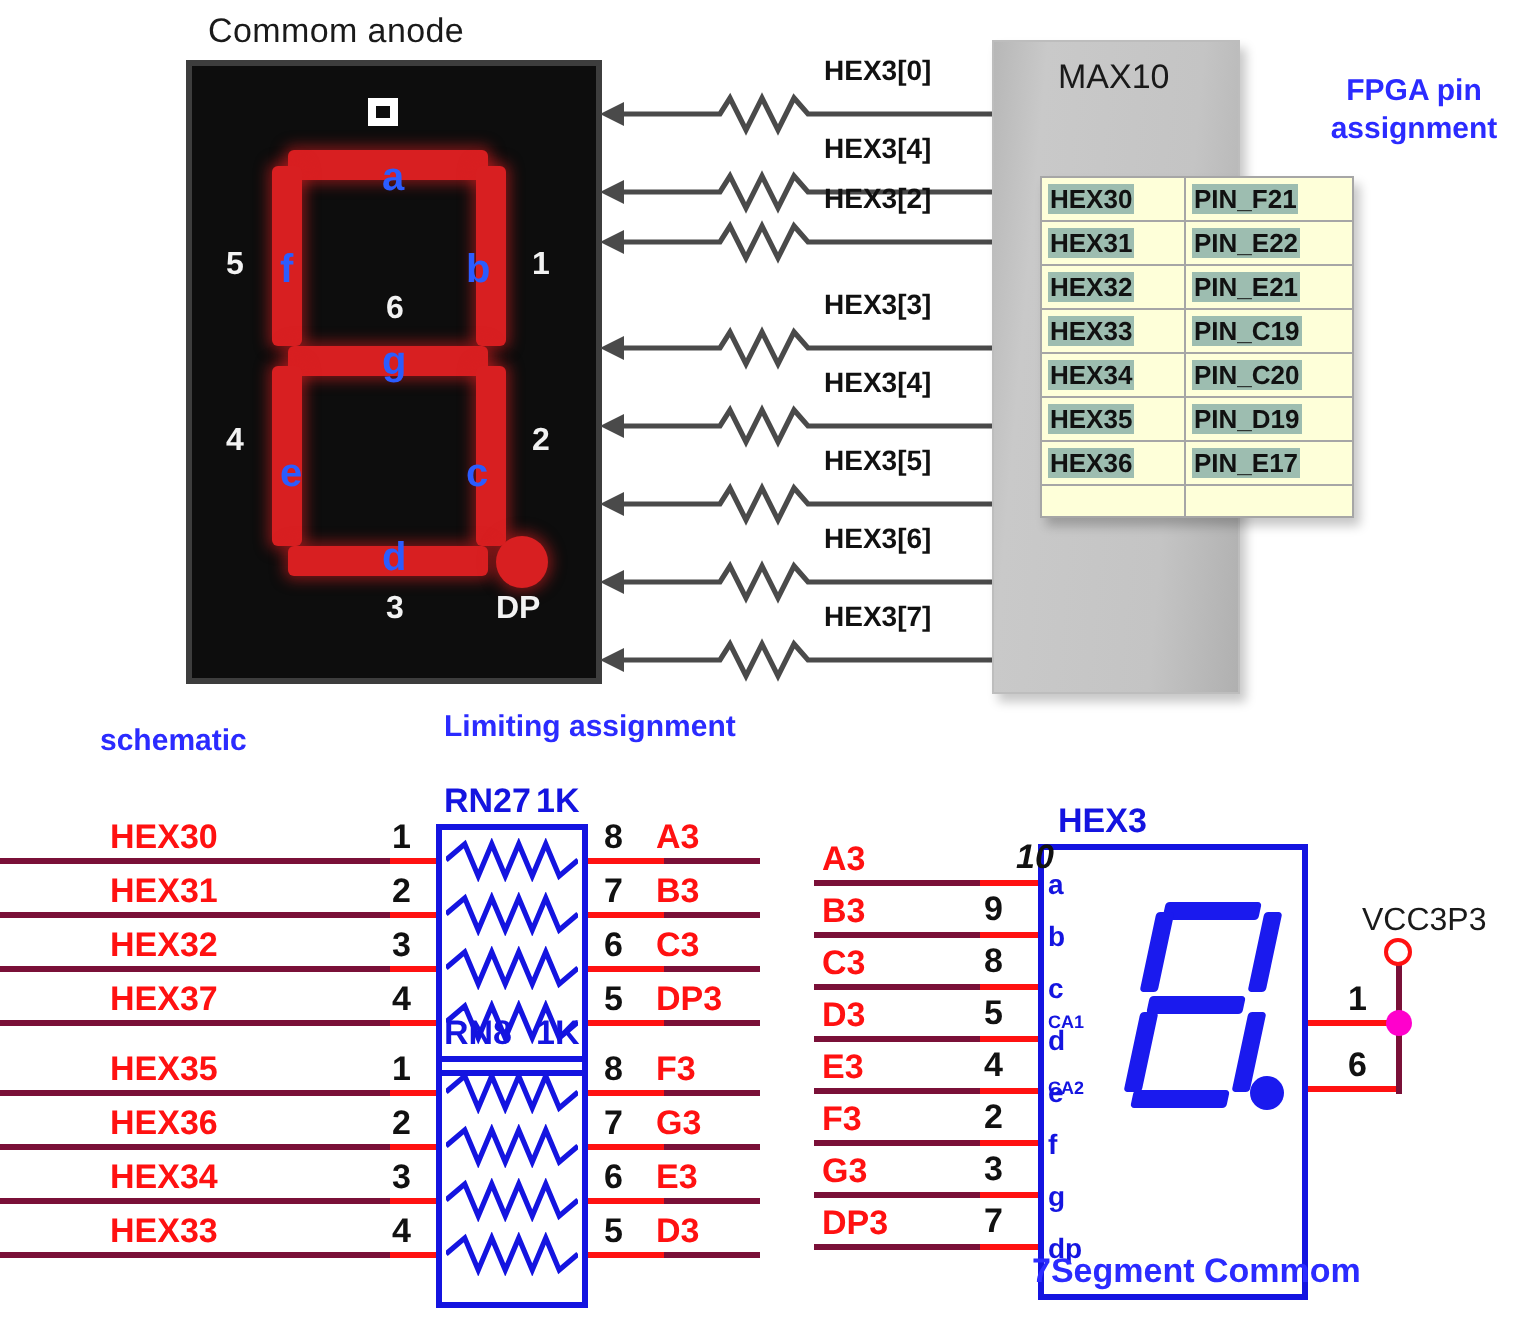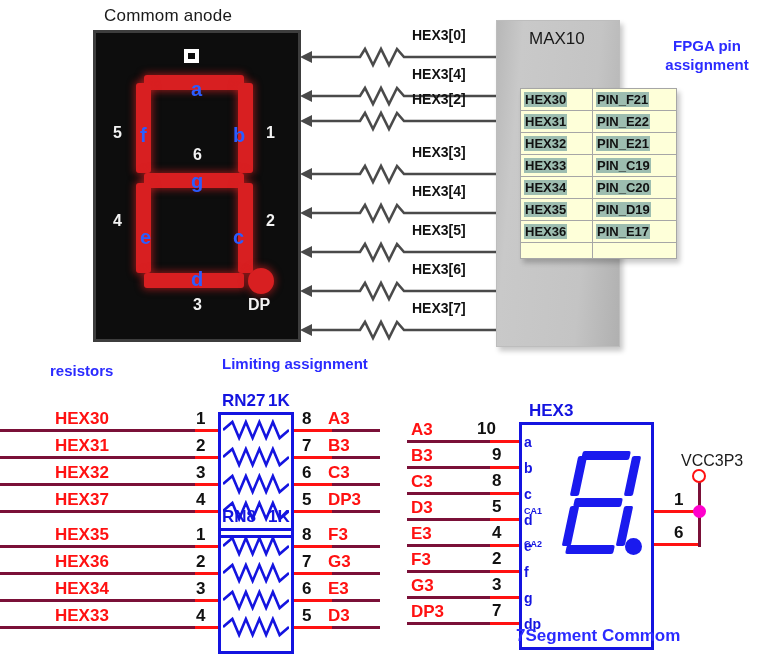--- a/index.html
+++ b/index.html
@@ -173,21 +173,21 @@
           <td class="c1"><span>PIN_E17</span></td>
         </tr>
         <tr class="blank">
           <td class="c0"><span></span></td>
           <td class="c1"><span></span></td>
         </tr>
       </tbody>
     </table>
 </div>
 
-<div class="abs nosel" id="label-schematic">resistors</div>
+<div class="abs nosel" id="label-schematic">schematic</div>
 <div class="abs nosel" id="label-limiting">Limiting assignment</div>
 
 <div id="rn27-group">
     <div class="rntitle nosel" style="left: 222px; top: 392px;">RN27</div>
     <div class="rntitle nosel" style="left: 268px; top: 392px;">1K</div>
     <div class="rnbox" style="left: 218px; top: 412px; width: 76px; height: 126px;"></div>
     <svg width="66" height="22" style="position: absolute; left: 223px; top: 418.5px;">
       <polyline points="0,11 9.375,3 16.125,19 22.875,3 29.625,19 36.375,3 43.125,19 49.875,3 56.625,19 66,11" fill="none" stroke="#1414e0" stroke-width="2.6"></polyline>
     </svg>
     <div class="net" style="left: 0px; top: 428.5px; width: 195px;"></div>
@@ -280,21 +280,21 @@
     <div class="pinnumS nosel" style="left: 196px; top: 606.5px;">4</div>
     <div class="pinnumS nosel" style="left: 302px; top: 606.5px;">5</div>
     <div class="netlabel nosel" style="left: 328px; top: 606.5px;">D3</div>
   </div>
 <div id="hex3-group">
     <div class="rntitle nosel" style="left: 529px; top: 402px;">HEX3</div>
     <div class="hexbox" style="left: 519px; top: 422px; width: 135px; height: 228px;"></div>
     <div class="net" style="left: 407px; top: 440px; width: 83px;"></div>
     <div class="netred" style="left: 490px; top: 440px; width: 29px;"></div>
     <div class="netlabel nosel" style="left: 411px; top: 421px;">A3</div>
-    <div class="pinnumS nosel" style="left: 477px; top: 420px;">10</div>
+    <div class="pinnumS nosel" style="left: 508px; top: 420px; font-style: italic;">10</div>
     <div class="hexpin nosel" style="left: 524px; top: 435px;">a</div>
     <div class="net" style="left: 407px; top: 466px; width: 83px;"></div>
     <div class="netred" style="left: 490px; top: 466px; width: 29px;"></div>
     <div class="netlabel nosel" style="left: 411px; top: 447px;">B3</div>
     <div class="pinnumS nosel" style="left: 492px; top: 446px;">9</div>
     <div class="hexpin nosel" style="left: 524px; top: 461px;">b</div>
     <div class="net" style="left: 407px; top: 492px; width: 83px;"></div>
     <div class="netred" style="left: 490px; top: 492px; width: 29px;"></div>
     <div class="netlabel nosel" style="left: 411px; top: 473px;">C3</div>
     <div class="pinnumS nosel" style="left: 492px; top: 472px;">8</div>

